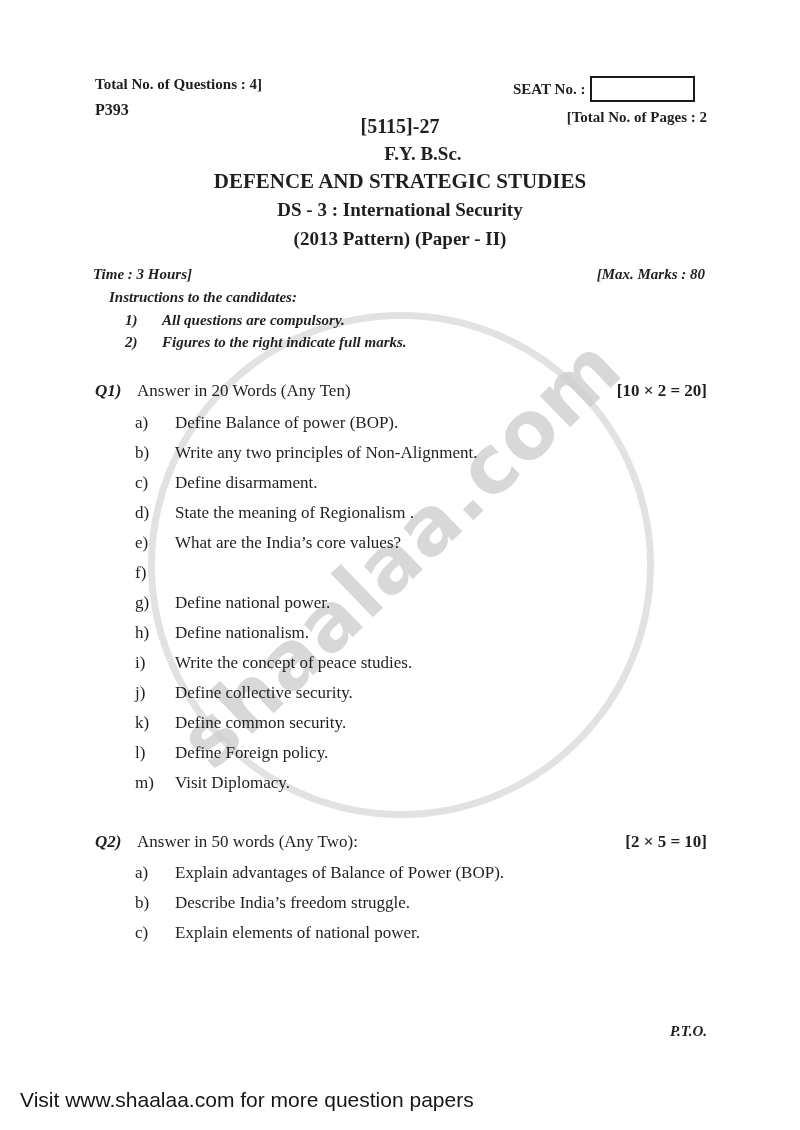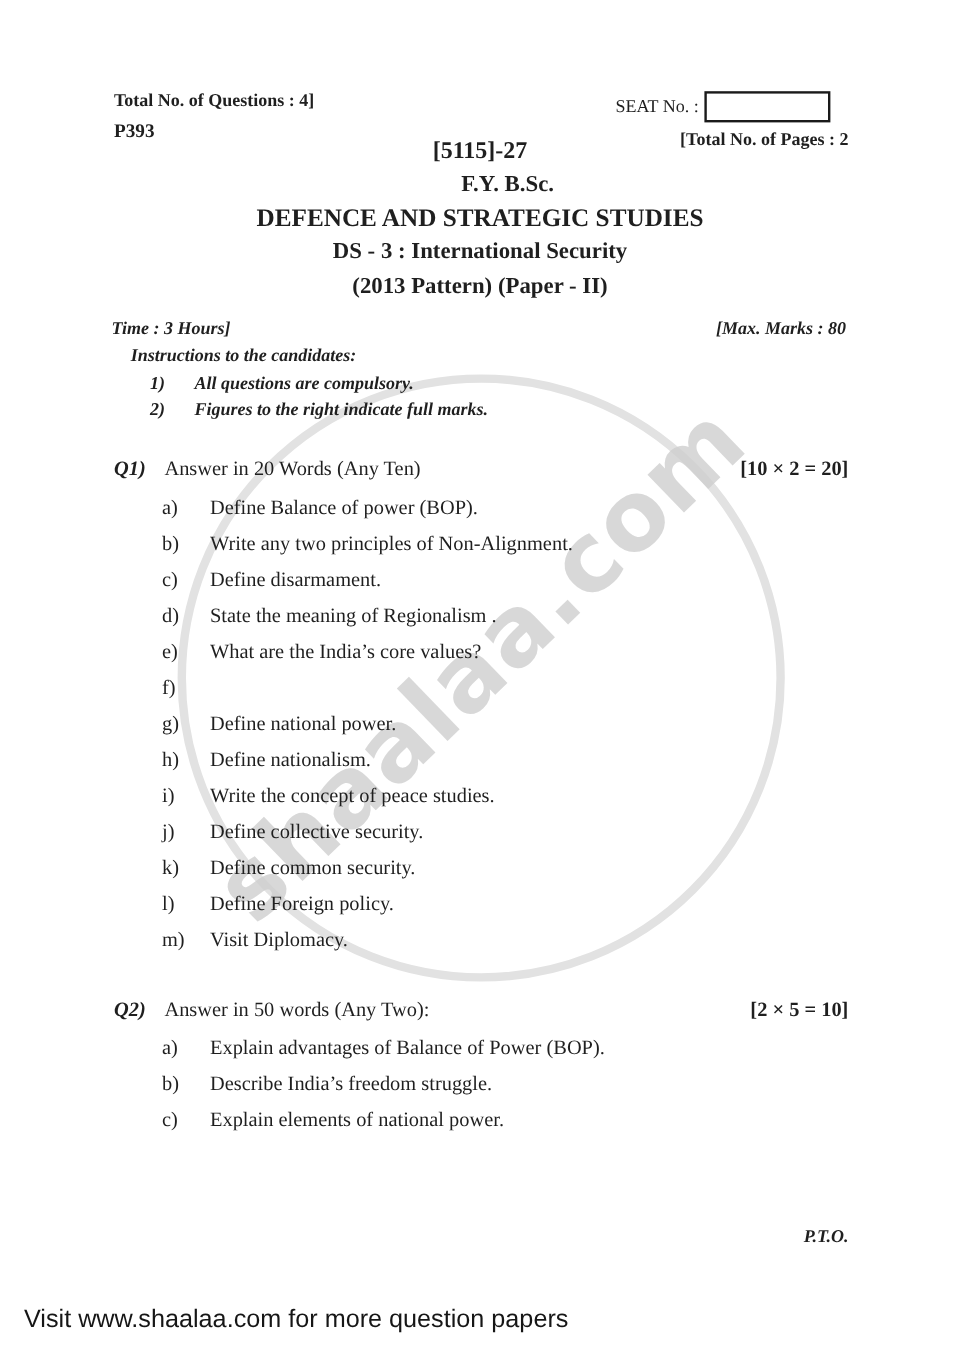--- a/index.html
+++ b/index.html
@@ -34,21 +34,21 @@
     letter-spacing:1px;
     color:#cfcfcf;
     opacity:.8;
     white-space:nowrap;
     z-index:0;
   }
   .content{position:relative;z-index:1;}
   
   .total-q{left:95px;top:76px;font-size:15px;}
   .seat-wrap{left:513px;top:74px;display:flex;align-items:center;height:30px;}
-  .seat-label{font-size:15px;font-weight:normal;white-space:nowrap;text-align:center;}
+  .seat-label{font-size:15px;font-weight:bold;white-space:nowrap;text-align:center;}
   .seat-box{width:105px;height:26px;border:2px solid #1a1a1a;margin-left:5px;background:#fff;box-sizing:border-box;}
   .pcode{left:95px;top:101px;font-size:16px;}
   .tpages{right:93px;top:109px;font-size:15px;padding-left:16px;}
   .center-stack{left:0;right:0;top:112px;text-align:center;}
   .cs-line1{font-size:20px;line-height:28px;}
   .cs-line2{font-size:19px;line-height:27px;padding-left:46px;}
   .cs-line3{font-size:21px;line-height:29px;}
   .cs-line4{font-size:19px;line-height:28px;}
   .cs-line5{font-size:19px;line-height:29px;}
   

